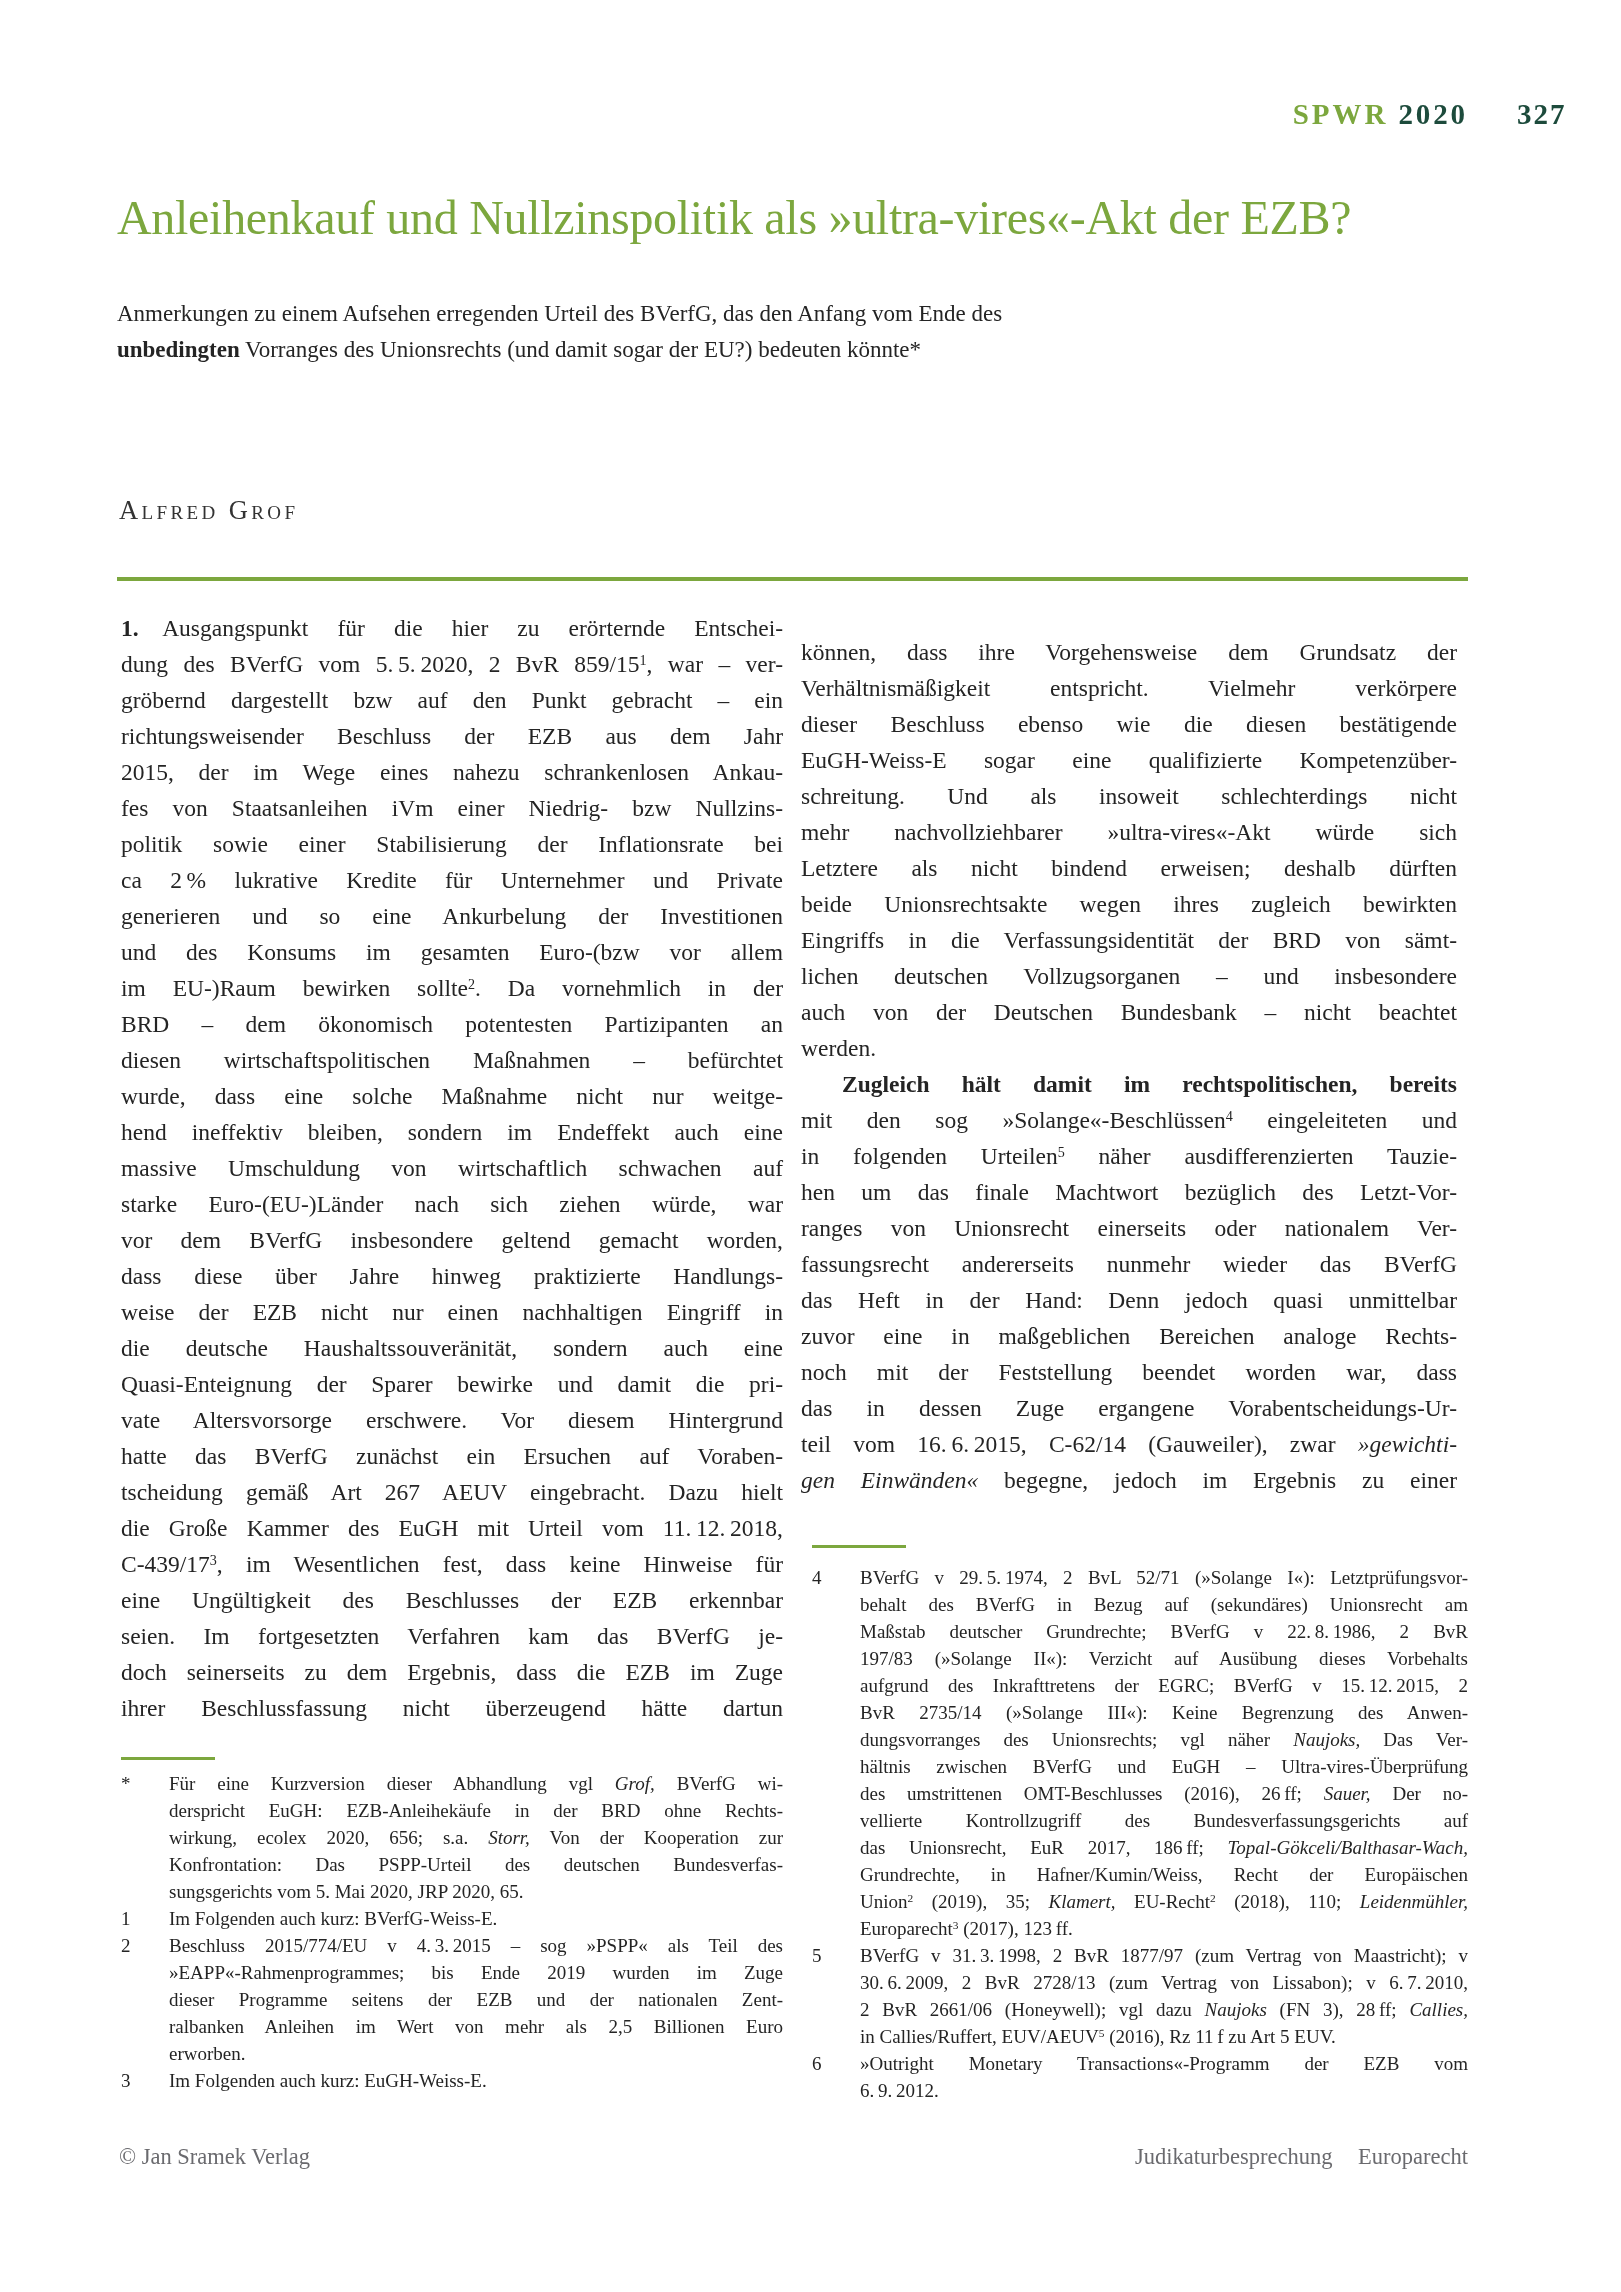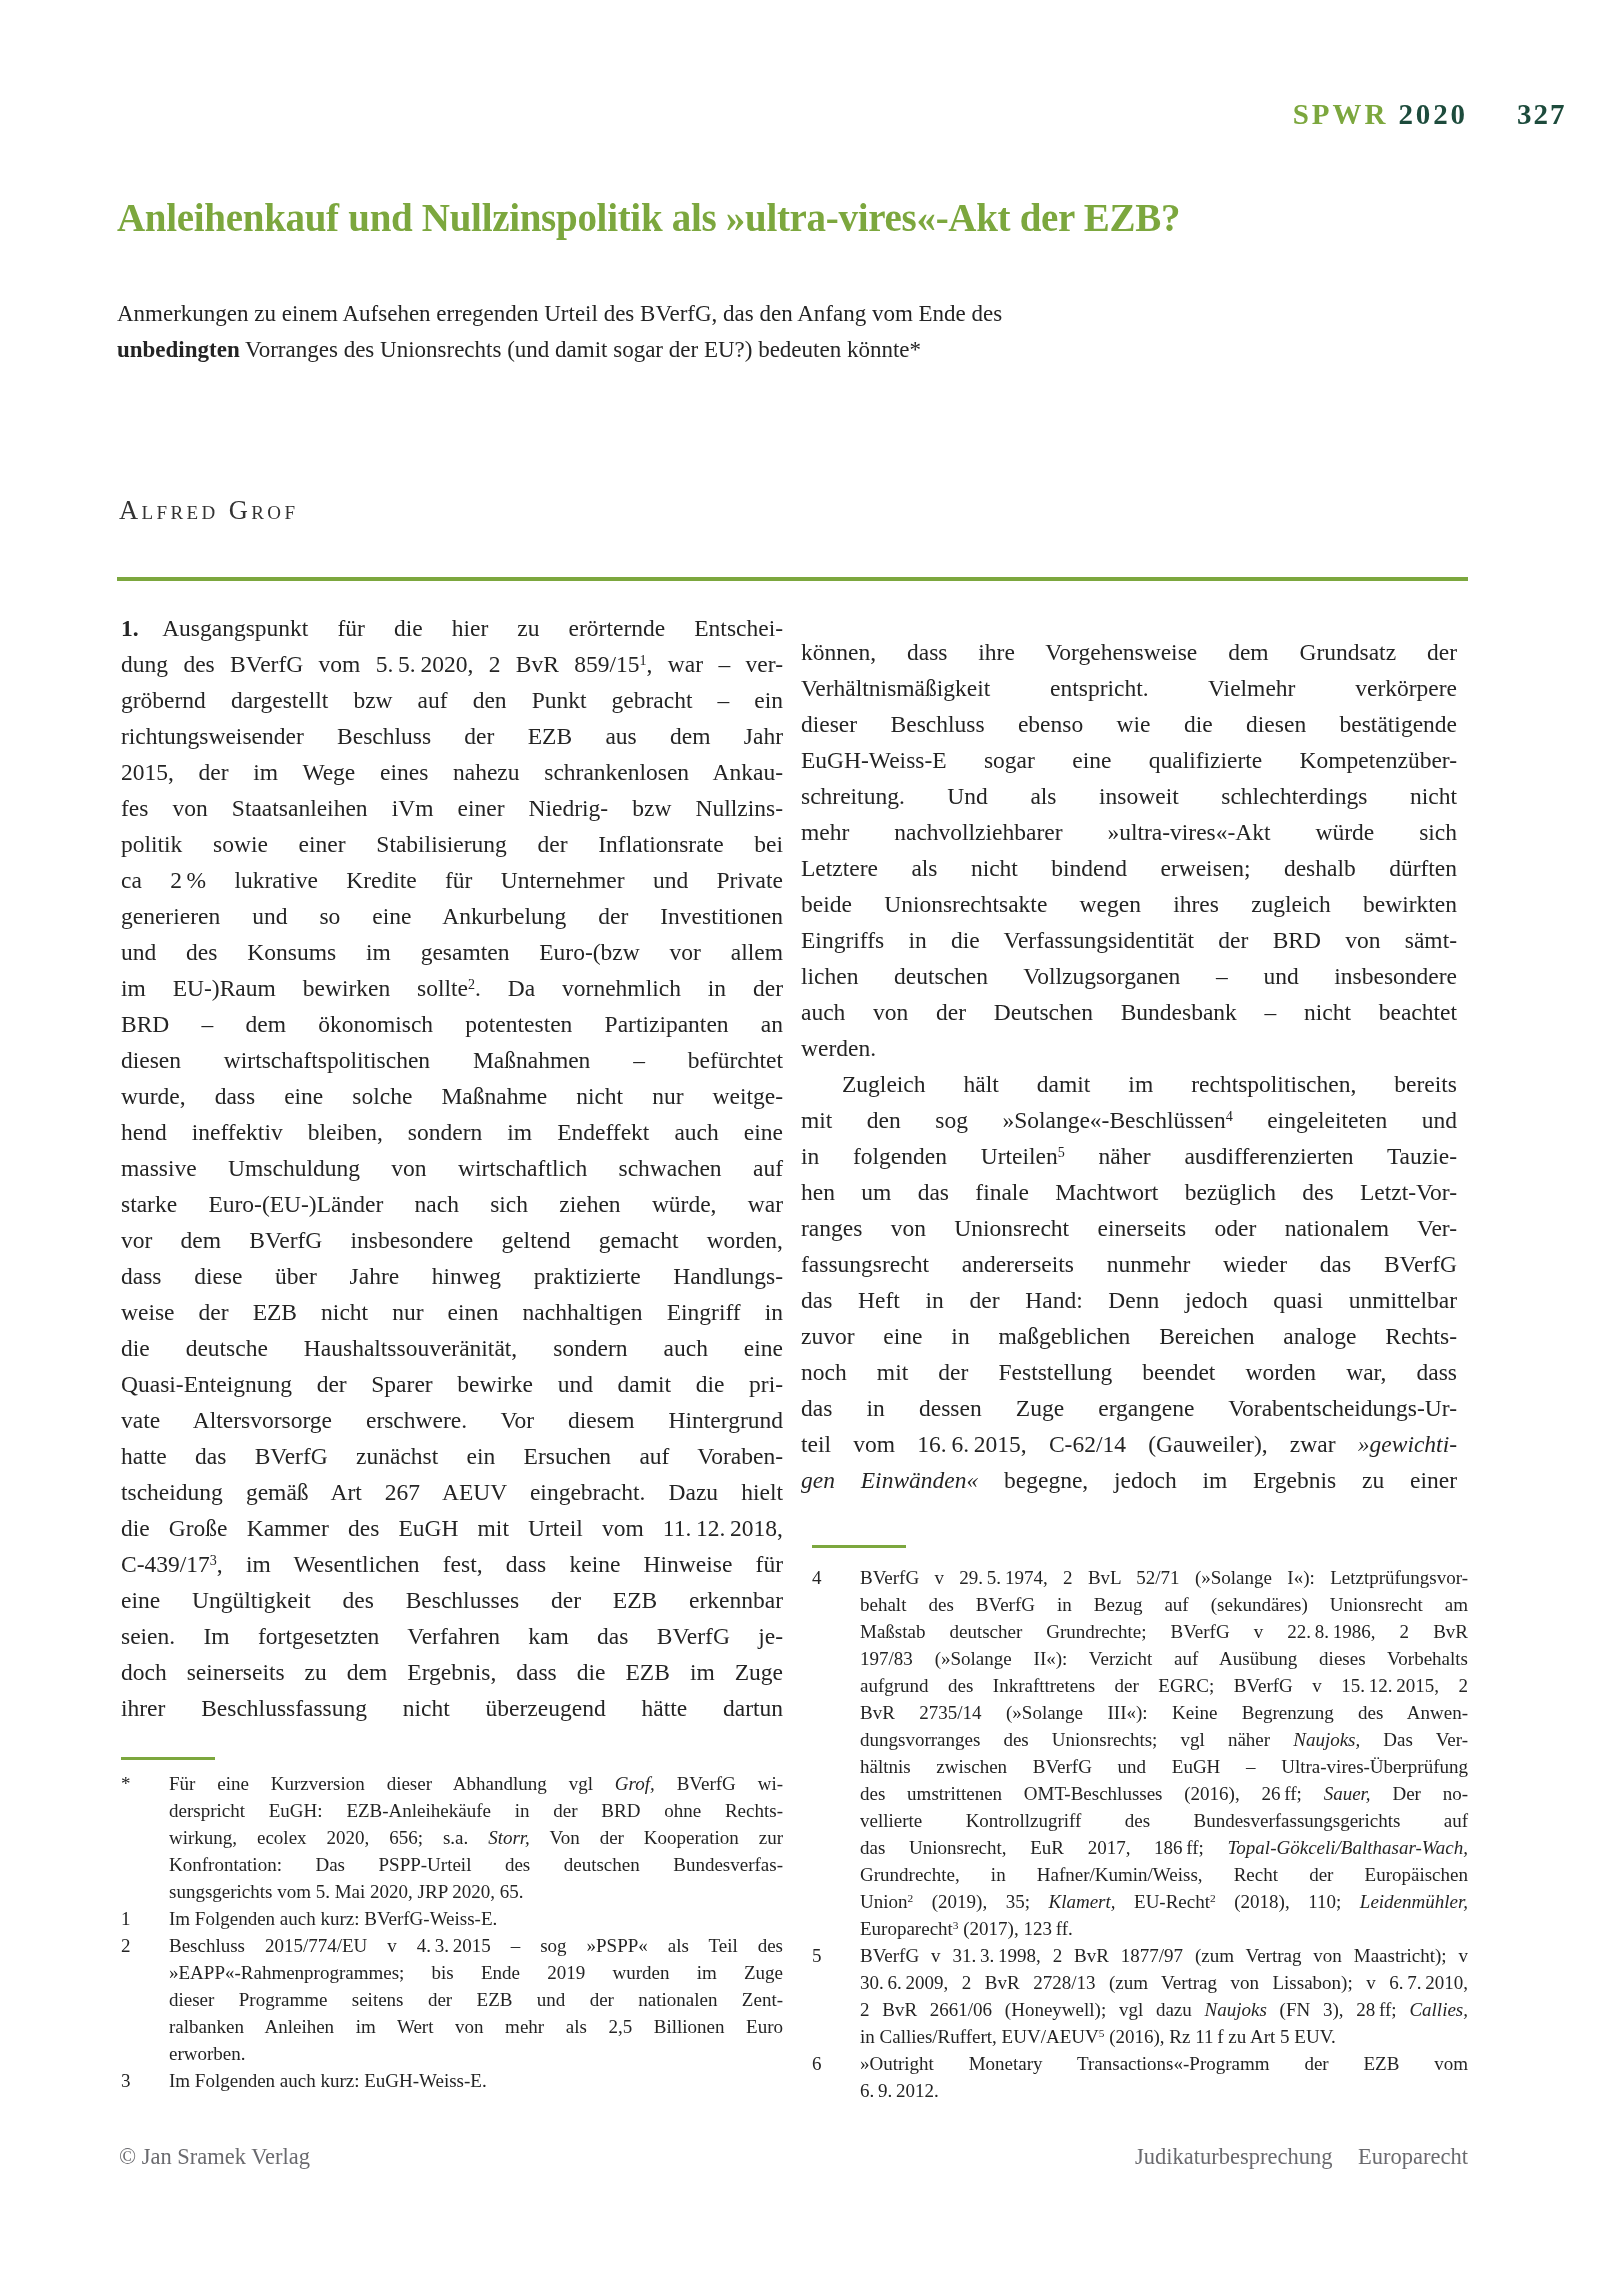--- a/index.html
+++ b/index.html
@@ -13,21 +13,21 @@
     text-align:right; font-size:29px; font-weight:bold; letter-spacing:2.9px;
     color:var(--dark,#1d4b3c); white-space:nowrap;
   }
   .journal-name { color:var(--green,#7ca73e); }
   .page-num {
     position:absolute; top:98px; left:1517px; font-size:29px; font-weight:bold;
     letter-spacing:2px; color:var(--dark,#1d4b3c);
   }
   .title {
     position:absolute; top:194px; left:117px; width:1362px;
-    font-size:39px; line-height:47px; font-weight:bold; letter-spacing:-0.3px;
+    font-size:48px; line-height:47px; font-weight:normal; letter-spacing:-0.3px;
     color:var(--green,#7ca73e);
   }
   .subtitle {
     position:absolute; top:296px; left:117px; width:1294px;
     font-size:23px;
   }
   .subtitle .bline { line-height:36px; text-align:left; text-align-last:left; }
   .author {
     position:absolute; top:496px; left:119px; font-size:26.5px; line-height:29px;
     font-variant:small-caps; letter-spacing:3.4px; color:#333333;
@@ -35,21 +35,21 @@
   .rule {
     position:absolute; top:577px; left:117px; width:1351px; height:3.9px;
     background:var(--green,#7ca73e);
   }
   .col { position:absolute; top:610px; }
   .col-left  { left:121px; width:662px; }
   .col-right { left:801px; width:656px;margin-top:24px; }
   .col .bline { font-size:23.5px; line-height:36px; }
   .bline { text-align:justify; text-align-last:justify; }
   .bline.align-left { text-align:left; text-align-last:left; }
-  .bline.indent { padding-left:41px; }
+  .bline.indent { padding-left:41px;font-weight:bold; }
   .bline sup {
     font-size:0.6em; line-height:0; vertical-align:baseline;
     position:relative; top:-0.5em;
   }
   .fnsep { position:absolute; width:94px; height:2.9px; background:var(--green,#7ca73e); }
   .fnsep-left  { top:1757px; left:121px; }
   .fnsep-right { top:1545px; left:812px; }
   .fns { position:absolute; }
   .fns-left  { top:1770px; left:121px; width:662px; }
   .fns-right { top:1564px; left:812px; width:656px; }

